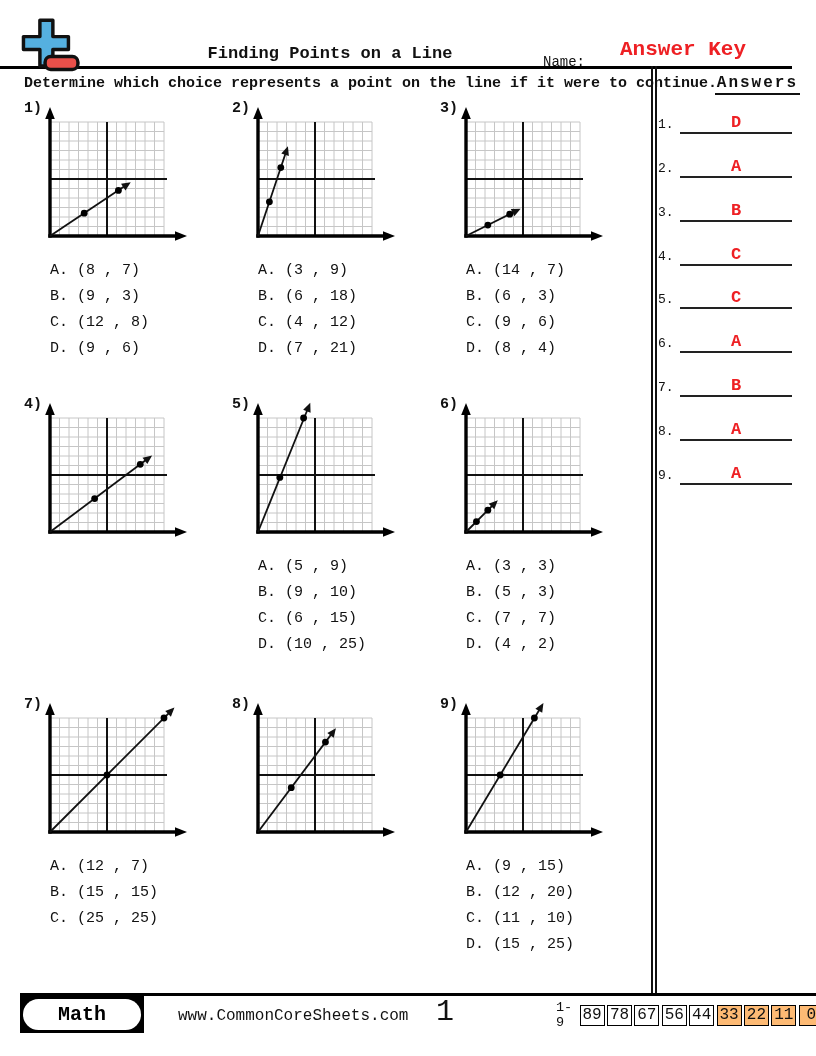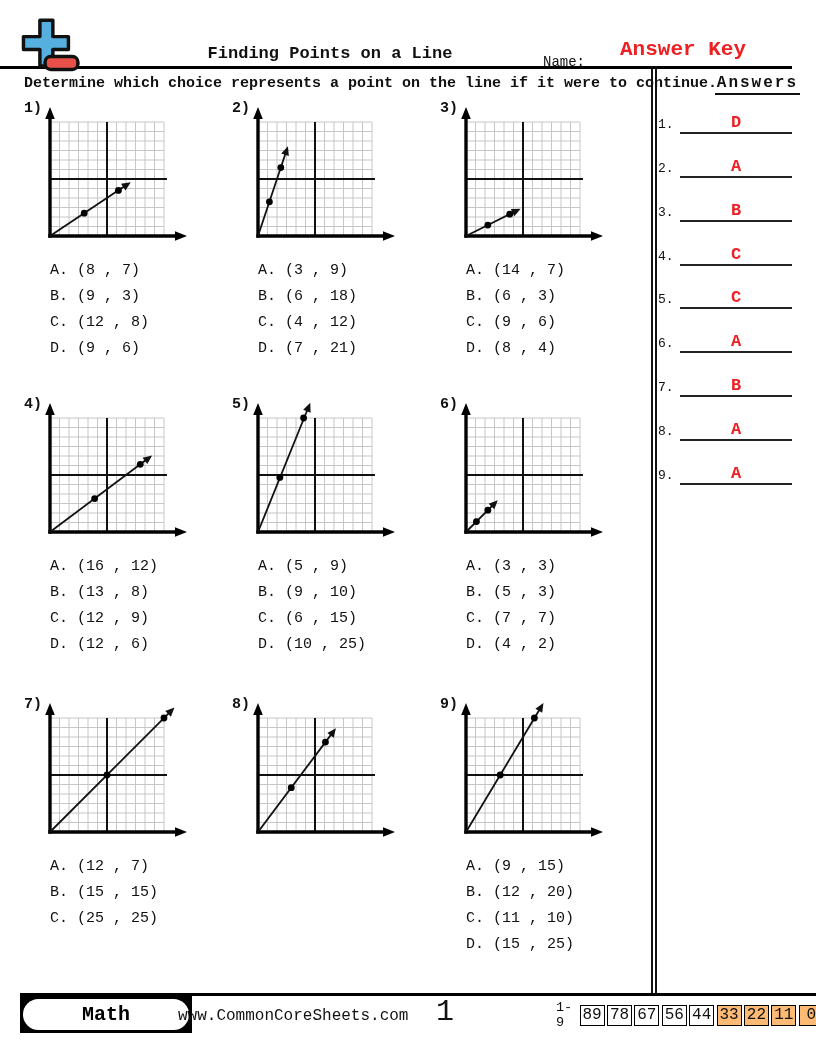--- a/index.html
+++ b/index.html
@@ -33,21 +33,21 @@
             display:grid;grid-template-columns:208px 208px 208px;
             grid-template-rows:296px 300px 300px;}
   .problem{position:relative;}
   .p-num{position:absolute;left:4px;top:2px;font-size:15px;font-weight:bold;}
   .graph{display:block;margin:6px 0 0 16px;}
   .choices{margin:4px 0 0 30px;}
   .choice{font-size:15px;line-height:26px;white-space:pre;}
 
   
   .footer-rule{position:absolute;left:20px;top:993px;right:0;height:3px;background:#000;}
-  .math-badge{position:absolute;left:20px;top:996px;width:172px;height:37px;background:#000;}
+  .math-badge{position:absolute;left:20px;top:996px;width:124px;height:37px;background:#000;}
   .math-pill{position:absolute;left:3px;top:3px;right:3px;bottom:3px;background:#fff;
              border-radius:17px;text-align:center;font-size:20px;font-weight:bold;
              line-height:31px;color:#000;}
   .site{position:absolute;left:178px;top:1007px;font-size:16px;}
   .page-num{position:absolute;left:410px;top:995px;width:70px;text-align:center;font-size:30px;}
   .score-strip{position:absolute;left:556px;top:1000px;display:flex;align-items:center;gap:2.4px;}
   .score-range{font-size:13.5px;margin-right:5px;}
   .score-cell{display:inline-block;width:23px;height:19px;border:1.6px solid #000;
               text-align:center;font-size:16px;line-height:19px;background:#fff;}
   .score-cell.hl{background:#fdba74;}
@@ -288,26 +288,20 @@
           <line x1="14" y1="75" x2="131" y2="75" stroke="#111" stroke-width="2.2"></line>
           <line x1="14" y1="133.6" x2="14" y2="14" stroke="#000000" stroke-width="3.4"></line>
           <polygon points="14,3 9.2,15 18.8,15" fill="#000000"></polygon>
           <line x1="12.3" y1="132" x2="140" y2="132" stroke="#000000" stroke-width="3.4"></line>
           <polygon points="151,132 139,127.2 139,136.8" fill="#000000"></polygon>
           <line x1="14" y1="132" x2="112.92464278627459" y2="57.829523641174575" stroke="#111111" stroke-width="1.8"></line>
           <polygon points="116.125,55.42999999999999 106.52467262794325,57.628570978917395 111.32371991029241,64.02928540636822" fill="#111111"></polygon>
           <circle cx="58.65" cy="98.56" r="3.4" fill="#000"></circle>
           <circle cx="104.25" cy="64.36" r="3.4" fill="#000"></circle>
         </svg>
-    <div class="choices">
-          <div class="choice">A. (16 , 12)</div>
-          <div class="choice">B. (13 , 8)</div>
-          <div class="choice">C. (12 , 9)</div>
-          <div class="choice">D. (12 , 6)</div>
-        </div>
   </div>
       <div class="problem">
     <div class="p-num">5)</div>
     <svg class="graph" viewBox="0 0 160 150" width="160" height="150">
           <line x1="23.5" y1="18" x2="23.5" y2="132" stroke="#c6c6c6" stroke-width="1"></line>
           <line x1="33" y1="18" x2="33" y2="132" stroke="#c6c6c6" stroke-width="1"></line>
           <line x1="42.5" y1="18" x2="42.5" y2="132" stroke="#c6c6c6" stroke-width="1"></line>
           <line x1="52" y1="18" x2="52" y2="132" stroke="#c6c6c6" stroke-width="1"></line>
           <line x1="61.5" y1="18" x2="61.5" y2="132" stroke="#c6c6c6" stroke-width="1"></line>
           <line x1="71" y1="18" x2="71" y2="132" stroke="#c6c6c6" stroke-width="1"></line>

